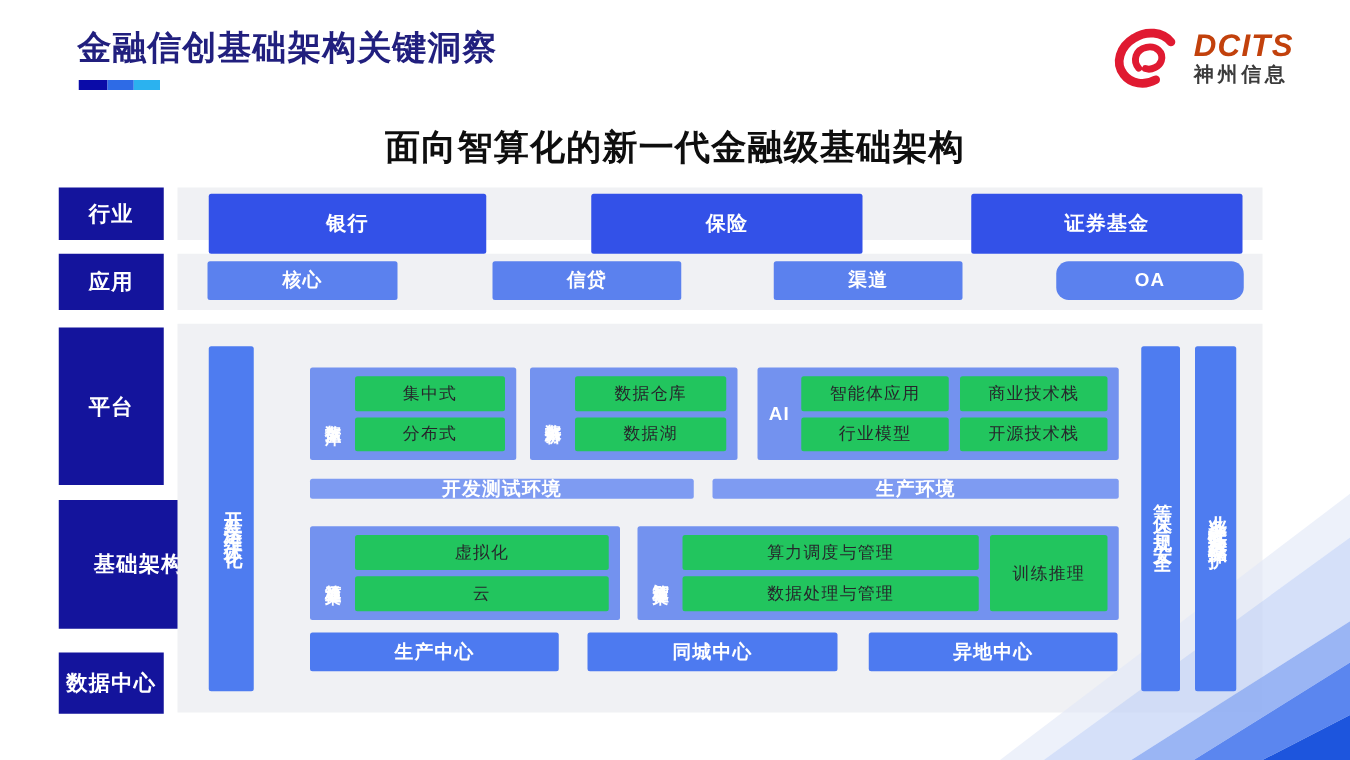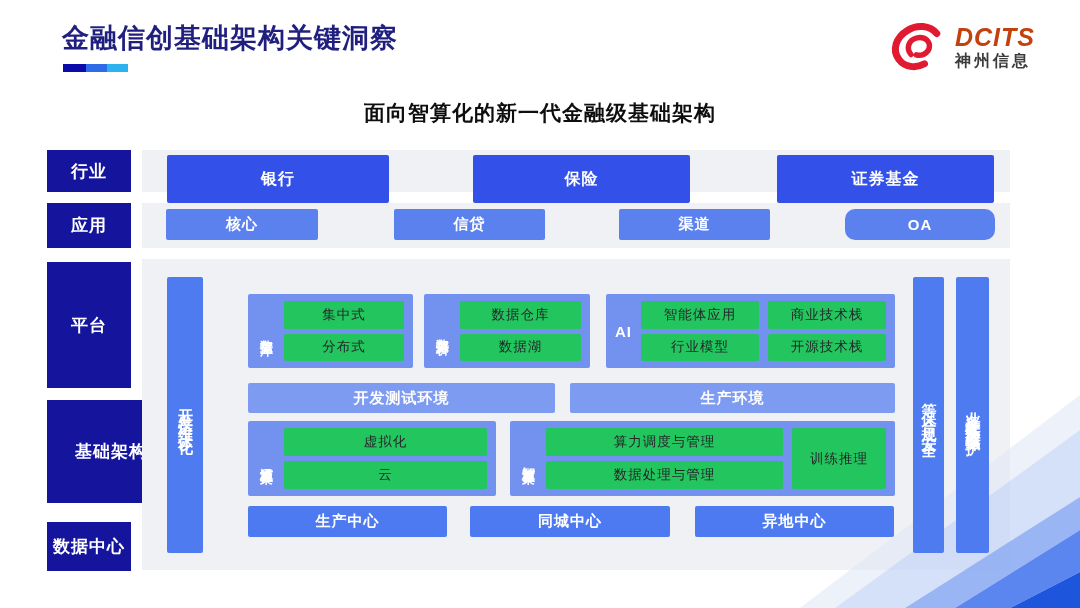--- a/index.html
+++ b/index.html
@@ -11,21 +11,21 @@
   .title{position:absolute;left:62px;top:20px;font-size:27px;font-weight:bold;color:#211f7e;letter-spacing:1px;white-space:nowrap;}
   .title-underline{position:absolute;left:63px;top:64px;height:8px;display:flex;}
   .title-underline span{display:block;height:8px;}
   .seg1{width:23px;background:#0a0ba8;}
   .seg2{width:21px;background:#2e6be6;}
   .seg3{width:21px;background:#2bb2ef;}
   .logo{position:absolute;left:888px;top:22px;display:flex;align-items:center;gap:7px;}
   .logo-text{display:flex;flex-direction:column;line-height:1.05;}
   .logo-brand{font-size:25px;font-weight:bold;font-style:italic;color:#c2410c;letter-spacing:1px;}
   .logo-company{font-size:16px;font-weight:bold;color:#3b3b3b;letter-spacing:3px;margin-top:2px;}
-  .subtitle{position:absolute;left:0;top:99px;width:100%;text-align:center;font-size:21px;font-weight:bold;color:#0e0e0e;letter-spacing:1px;}
+  .subtitle{position:absolute;left:0;top:99px;width:100%;text-align:center;font-size:28px;font-weight:bold;color:#0e0e0e;letter-spacing:1px;}
   
   .layer{
     position:absolute;left:47px;width:84px;background:#14149c;color:#fff;
     font-weight:bold;font-size:17px;display:flex;align-items:center;justify-content:center;
     letter-spacing:1px;
   }
   .layer.industry{top:150px;height:42px;}
   .layer.application{top:203px;height:45px;}
   .layer.platform{top:262px;height:126px;}
   .layer.infrastructure{top:400px;height:103px;padding-left:22px;}
@@ -72,21 +72,21 @@
   }
   .g-db{left:248px;top:294px;width:165px;height:74px;}
   .g-da{left:424px;top:294px;width:166px;height:74px;}
   .g-ai{left:606px;top:294px;width:289px;height:74px;}
   .ai-grid{flex:1;display:grid;grid-template-columns:1fr 1fr;gap:5px 9px;}
   .g-gc{left:248px;top:421px;width:248px;height:75px;}
   .g-ic{left:510px;top:421px;width:385px;height:75px;}
   .side-chip{flex:0 0 86px;flex-direction:row;line-height:1.3;}
   
   .wide-bar{
-    position:absolute;top:383px;height:30px;background:#7e9bf2;color:#fff;font-weight:bold;font-size:15px;
+    position:absolute;top:383px;height:16px;background:#7e9bf2;color:#fff;font-weight:bold;font-size:15px;
     display:flex;align-items:center;justify-content:center;border-radius:2px;letter-spacing:1px;z-index:3;
   }
   .wide-bar.dev{left:248px;width:307px;}
   .wide-bar.prod{left:570px;width:325px;}
   .center-btn{
     position:absolute;top:506px;height:31px;background:#4d7af0;color:#ffffff;font-weight:bold;font-size:15px;
     display:flex;align-items:center;justify-content:center;border-radius:2px;letter-spacing:1px;z-index:3;
   }
   .center-btn.prodc{left:248px;width:199px;}
   .center-btn.cityc{left:470px;width:200px;}

